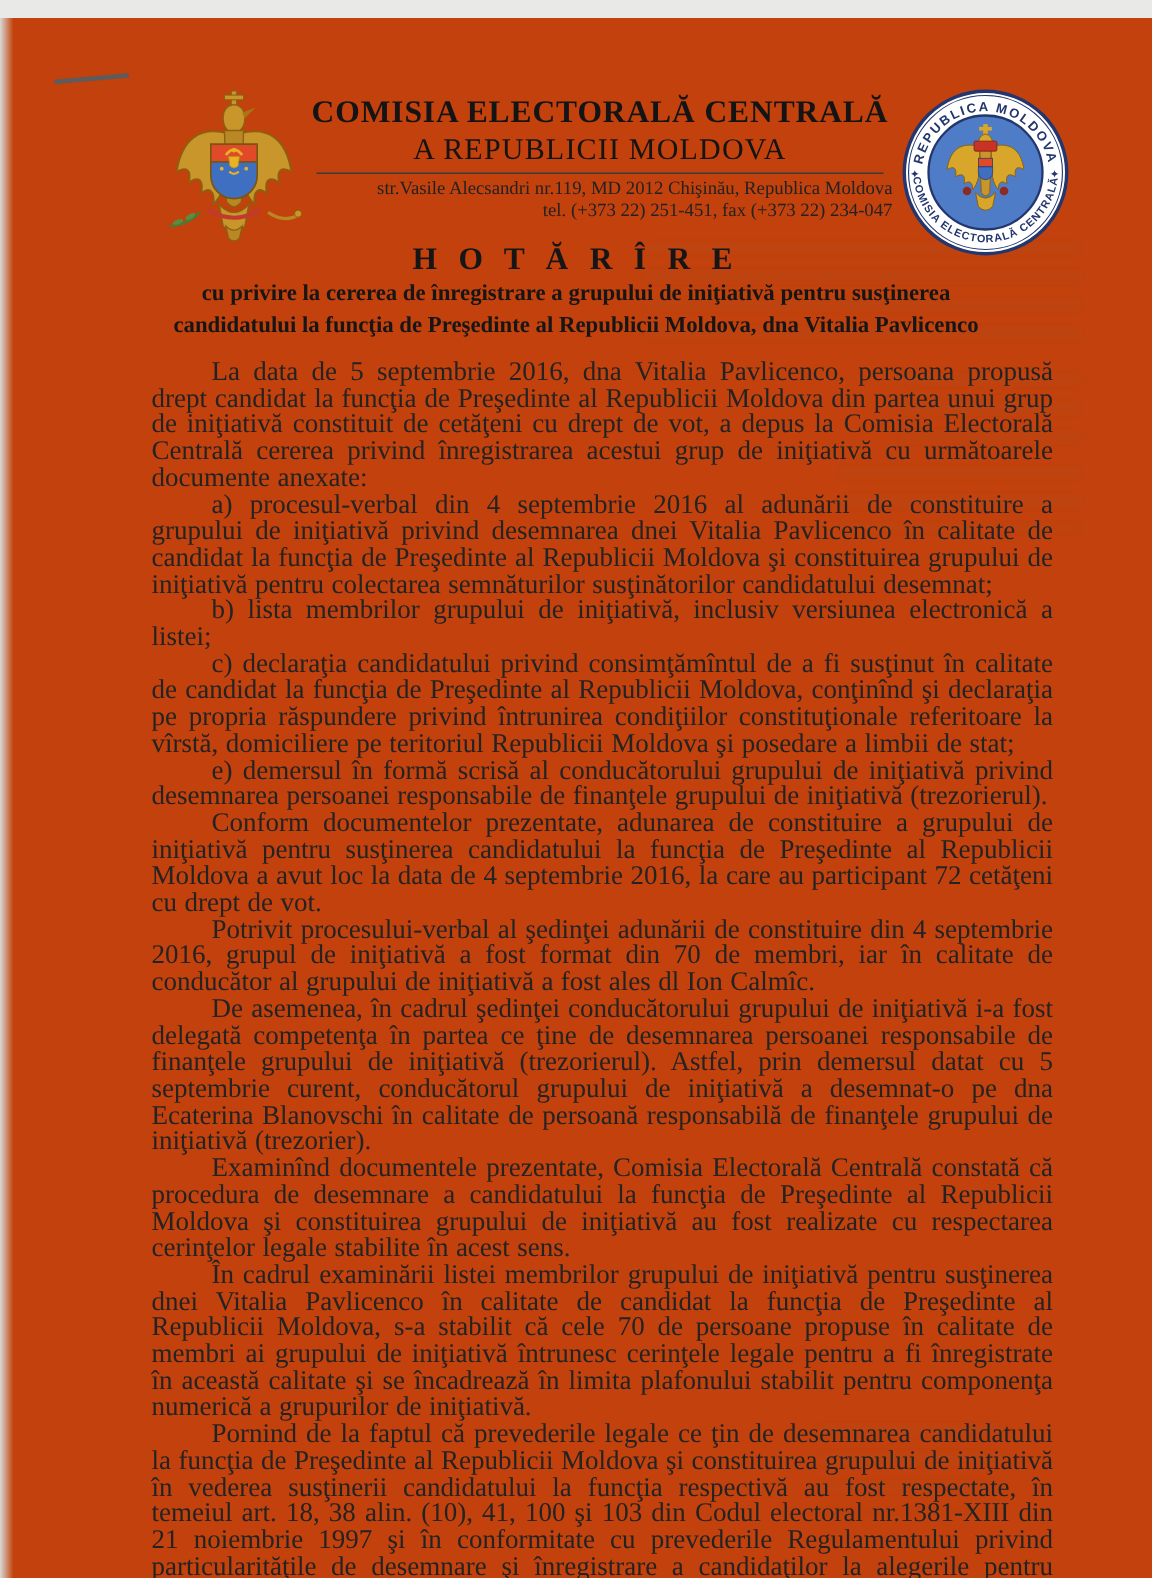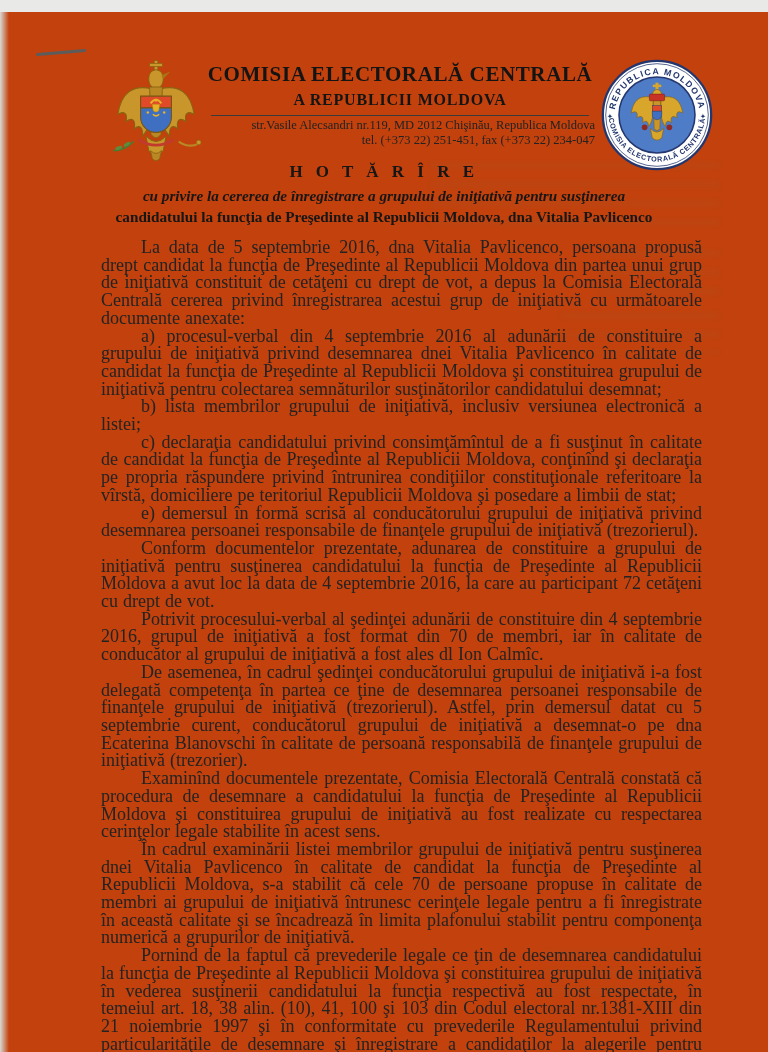--- a/index.html
+++ b/index.html
@@ -55,44 +55,44 @@
   .seal { position: absolute; left: 600px; top: 46px; width: 114px; height: 114px; }
   .head-center {
     position: absolute; left: 205px; top: 50px; width: 390px;
     text-align: center;
   }
   .org1 {
     font-size: 21px; font-weight: bold; letter-spacing: 0.6px;
     color: #141414; line-height: 25px; white-space: nowrap;
   }
   .org2 {
-    font-size: 16px; font-weight: bold; letter-spacing: 0.8px;
+    font-size: 20px; font-weight: normal; letter-spacing: 0.8px;
     color: #141414; line-height: 24px; margin-top: 1px;
   }
   .head-rule {
     height: 0; border-top: 1.7px solid #3a3a3a;
     margin: 3px 6px 2px 6px;
   }
   .addr, .tel {
     font-size: 12.5px; color: #222; line-height: 14.5px; white-space: nowrap; text-align: right;
   }
 
   
   .title-block {
     position: absolute; left: 84px; top: 149px; width: 600px;
     text-align: center; color: #161616;
   }
   .doc-title {
-    font-size: 17px; font-weight: bold; letter-spacing: 4.5px;
+    font-size: 21px; font-weight: bold; letter-spacing: 4.5px;
     line-height: 22px;
   }
   .doc-subtitle {
     font-size: 15.2px; font-weight: bold; line-height: 20.5px;
   }
-  .doc-subtitle.first { margin-top: 3px; font-style: italic; }
+  .doc-subtitle.first { margin-top: 3px; }
 
   
   .doc-body {
     position: absolute; left: 101px; top: 227px; width: 601px;
     text-align: justify;
     font-size: 18px; line-height: 17.7px;
     color: #232323;
   }
   .para { margin: 0; text-indent: 40px; word-spacing: 0.5px; }
 </style>

